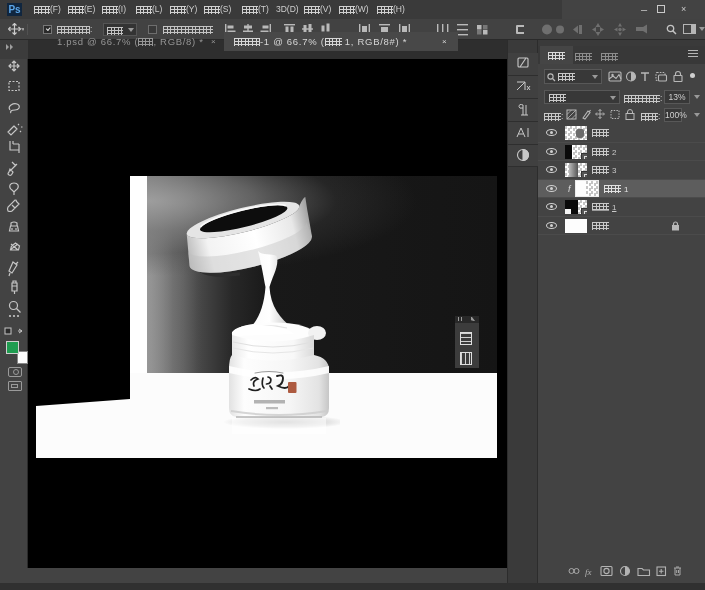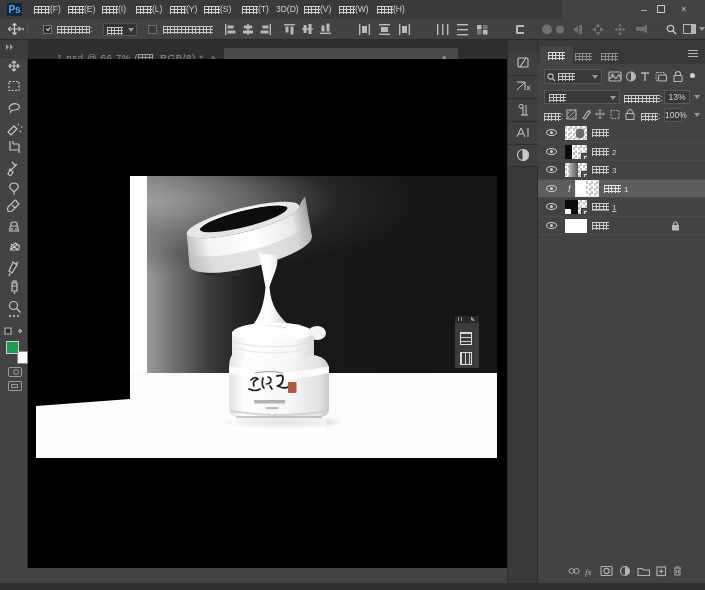--- a/index.html
+++ b/index.html
@@ -152,24 +152,25 @@
  <i class="dn ab" style="left:699px;top:8px;border-top-color:#999"></i>
 </div>
 
 <div class="ab" style="left:0;top:40px;width:705px;height:19px;background:#2e2e2e"></div>
 <div class="ab" style="left:0;top:40px;width:28px;height:19px;background:#3c3c3c">
       <span class="chev" style="position:absolute;left:6px;top:4px"></span>
     </div>
 <div class="ab" style="left:507px;top:40px;width:198px;height:19px;background:#3a3a3a"></div>
 <span class="chev ab" style="left:528px;top:43px"></span>
 <span class="chev ab" style="left:690px;top:43px"></span>
-<div class="ab" style="left:28px;top:48px;width:479px;height:19px;font-size:9.5px;letter-spacing:0.7px;line-height:19px;color:#969696">
+<div class="ab" style="left:28px;top:32px;width:479px;height:19px;font-size:9.5px;letter-spacing:0.7px;line-height:19px;color:#969696">
   <span class="ab" style="left:29px;top:0">1.psd @ 66.7% (<i class="zh" style="width:15px"></i>, RGB/8) *</span>
   <span class="ab" style="left:183px;top:0;font-size:8px">×</span>
   <div class="ab" style="left:196px;top:0;width:234px;height:19px;background:#484848;color:#d6d6d6">
+    <span class="ab" style="left:10px;top:0"><i class="zh" style="width:26px"></i>-1 @ 66.7% (<i class="zh" style="width:17px"></i> 1, RGB/8#) *</span>
     <span class="ab" style="left:218px;top:0;font-size:8px">×</span>
   </div>
 </div>
 
 <div class="ab" id="toolbar" style="left:0;top:59px;width:28px;height:509px;background:#434343;border-right:1px solid #2b2b2b">
 <svg width="28" height="280" viewBox="0 0 28 280" style="position:absolute;left:0;top:0">
  <g stroke="#c6c6c6" stroke-width="1.2" fill="none">
   <path d="M14 2.5 v9 M9.5 7 h9 M12 4 l2-2 2 2 M12 10 l2 2 2-2 M11 5 l-2 2 2 2 M17 5 l2 2-2 2"></path>
   <rect x="9" y="22.5" width="10" height="9" stroke-dasharray="2 1.5"></rect>
   <path d="M10 51 q-2-3 1-5 q3-2 6-1 q3 1 2 4 q-1 2-4 2 q-3 0-4 1 q-1 1 0 2"></path>

